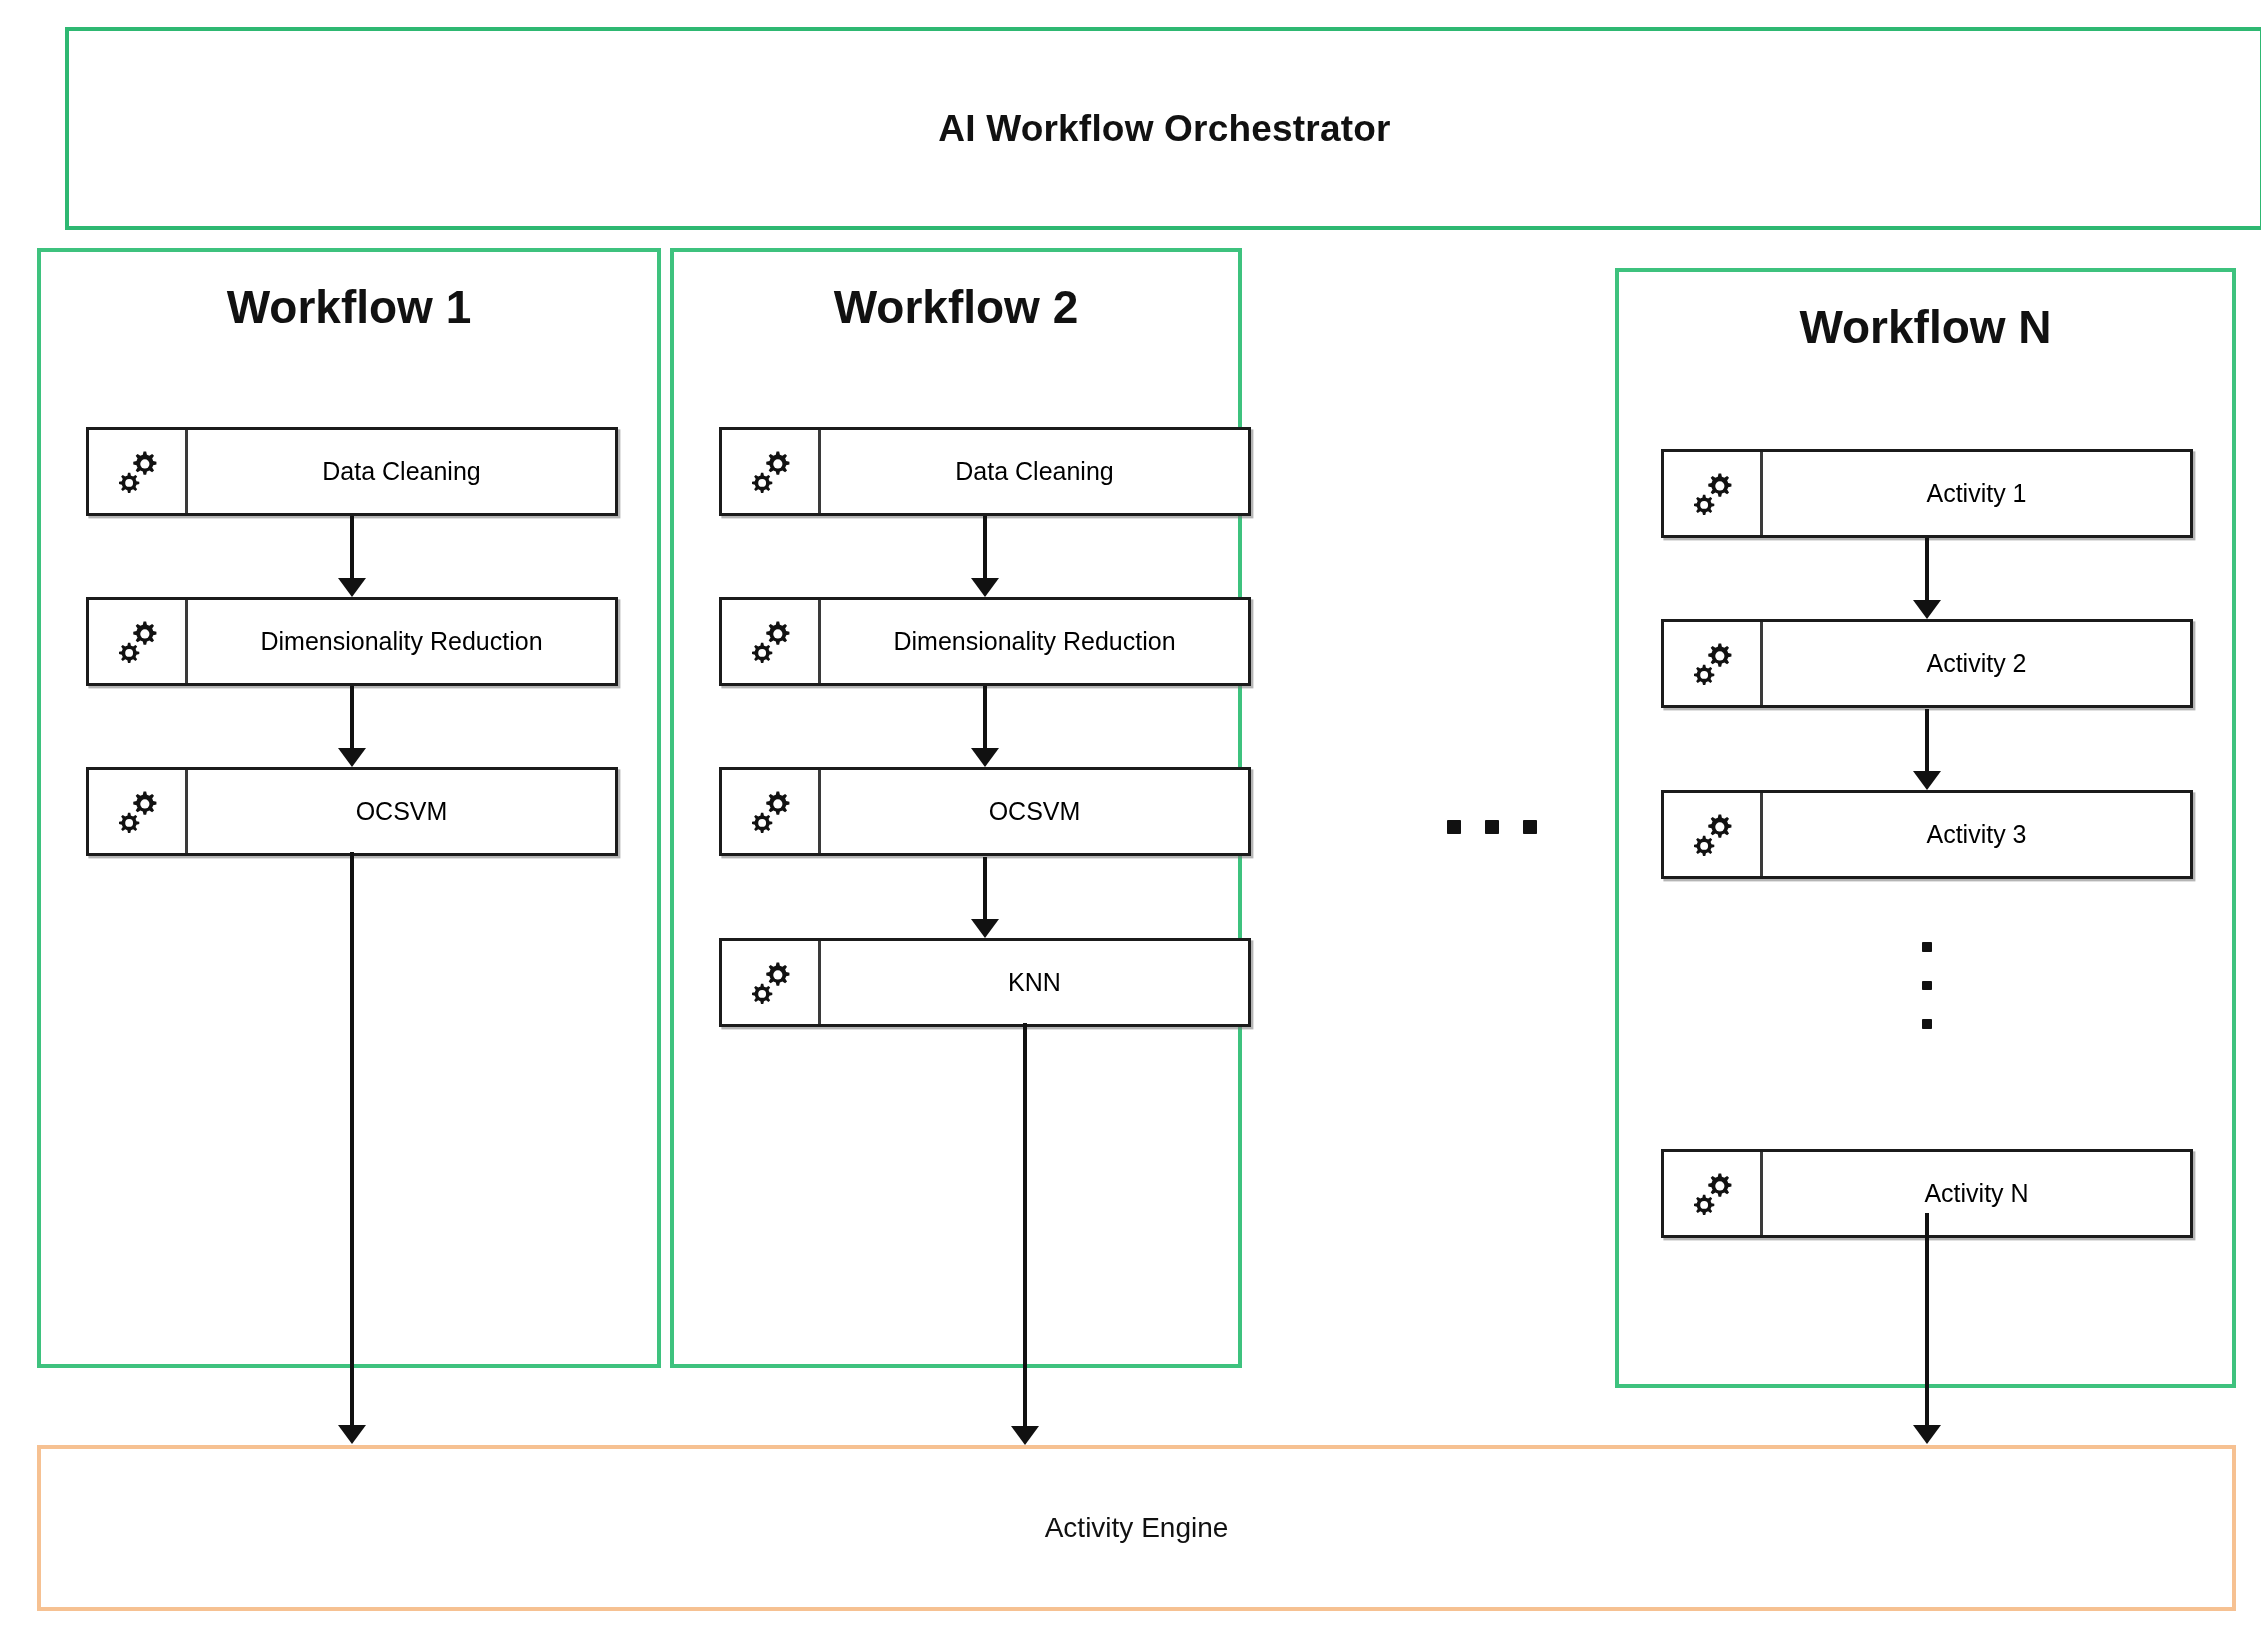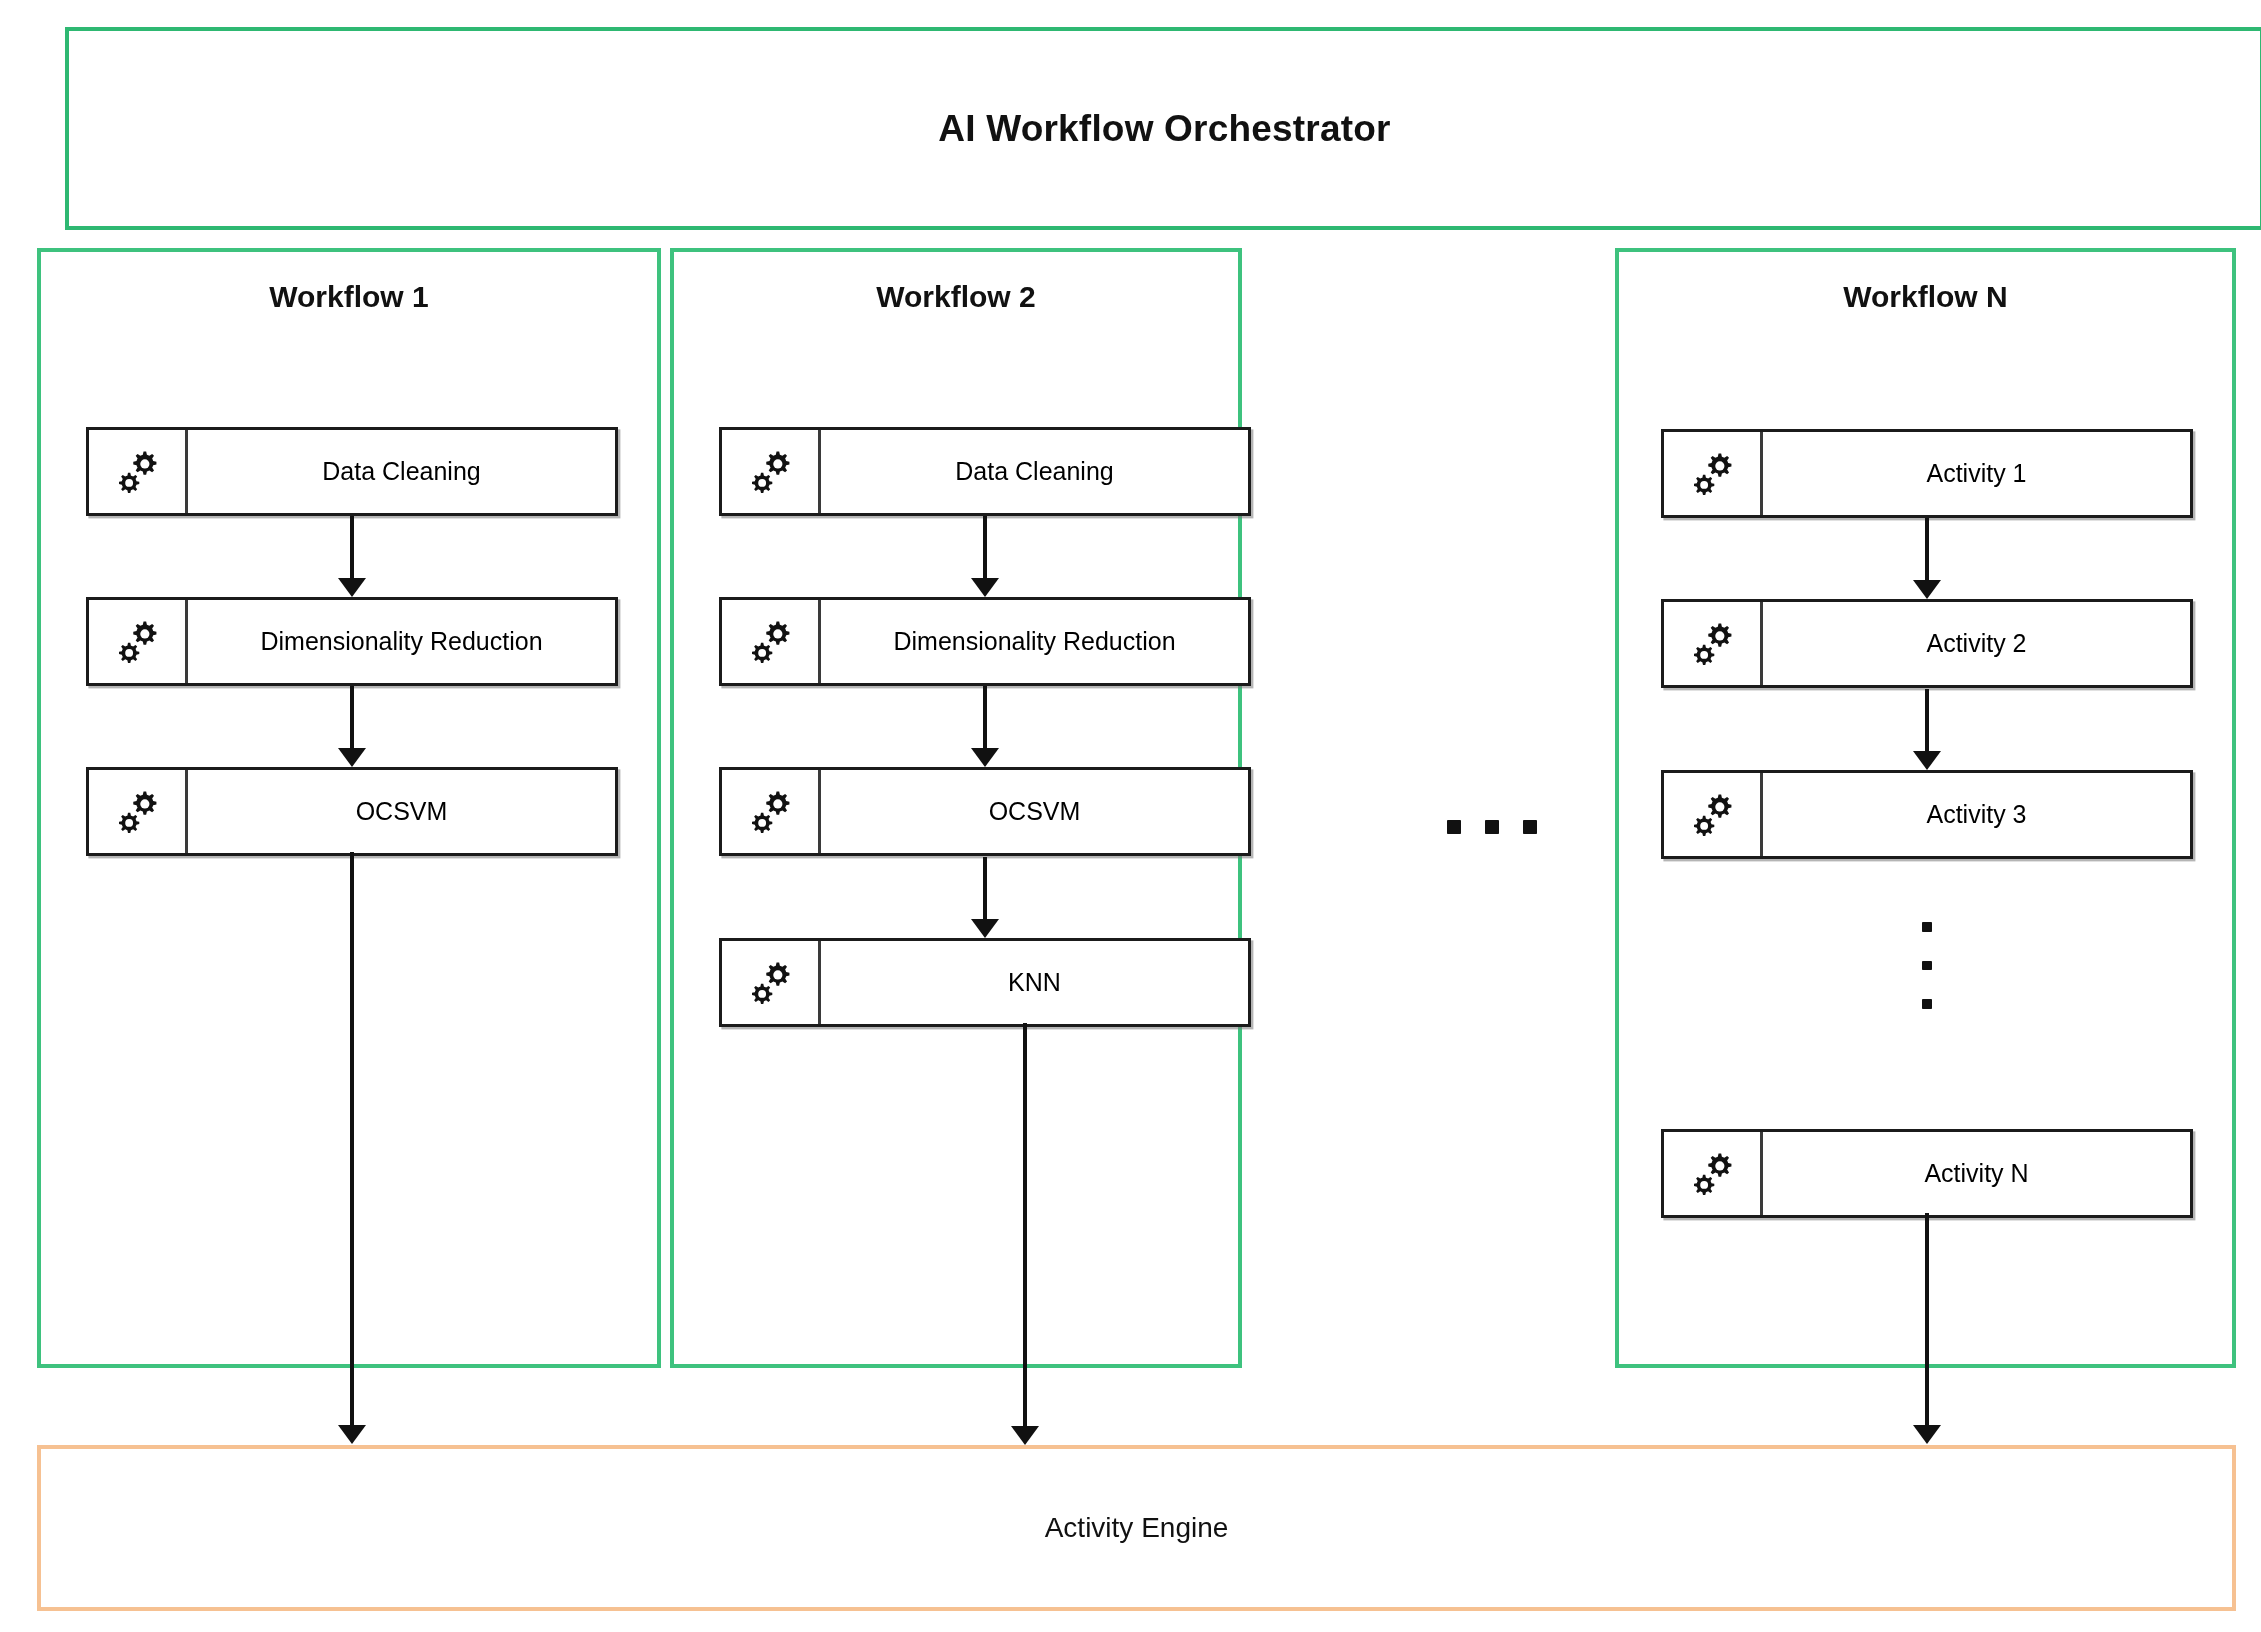--- a/index.html
+++ b/index.html
@@ -67,29 +67,29 @@
   .wf-panel {
     position: absolute;
     box-sizing: border-box;
     border: 4px solid #3ec27e;
     background: #ffffff;
     top: 248px;
     height: 1120px;
   }
   .wf-panel.wf1 { left: 37px;   width: 624px; }
   .wf-panel.wf2 { left: 670px;  width: 572px; }
-  .wf-panel.wfn { left: 1615px; width: 621px; }
+  .wf-panel.wfn { left: 1615px; width: 621px; margin-top: 20px; }
 
   .wf-title {
     position: absolute;
     left: 0;
     right: 0;
     top: 28px;
     text-align: center;
-    font-size: 30px;
+    font-size: 46px;
     font-weight: bold;
     color: #111111;
   }
 
   
   .activity {
     position: absolute;
     box-sizing: border-box;
     display: flex;
     align-items: stretch;

